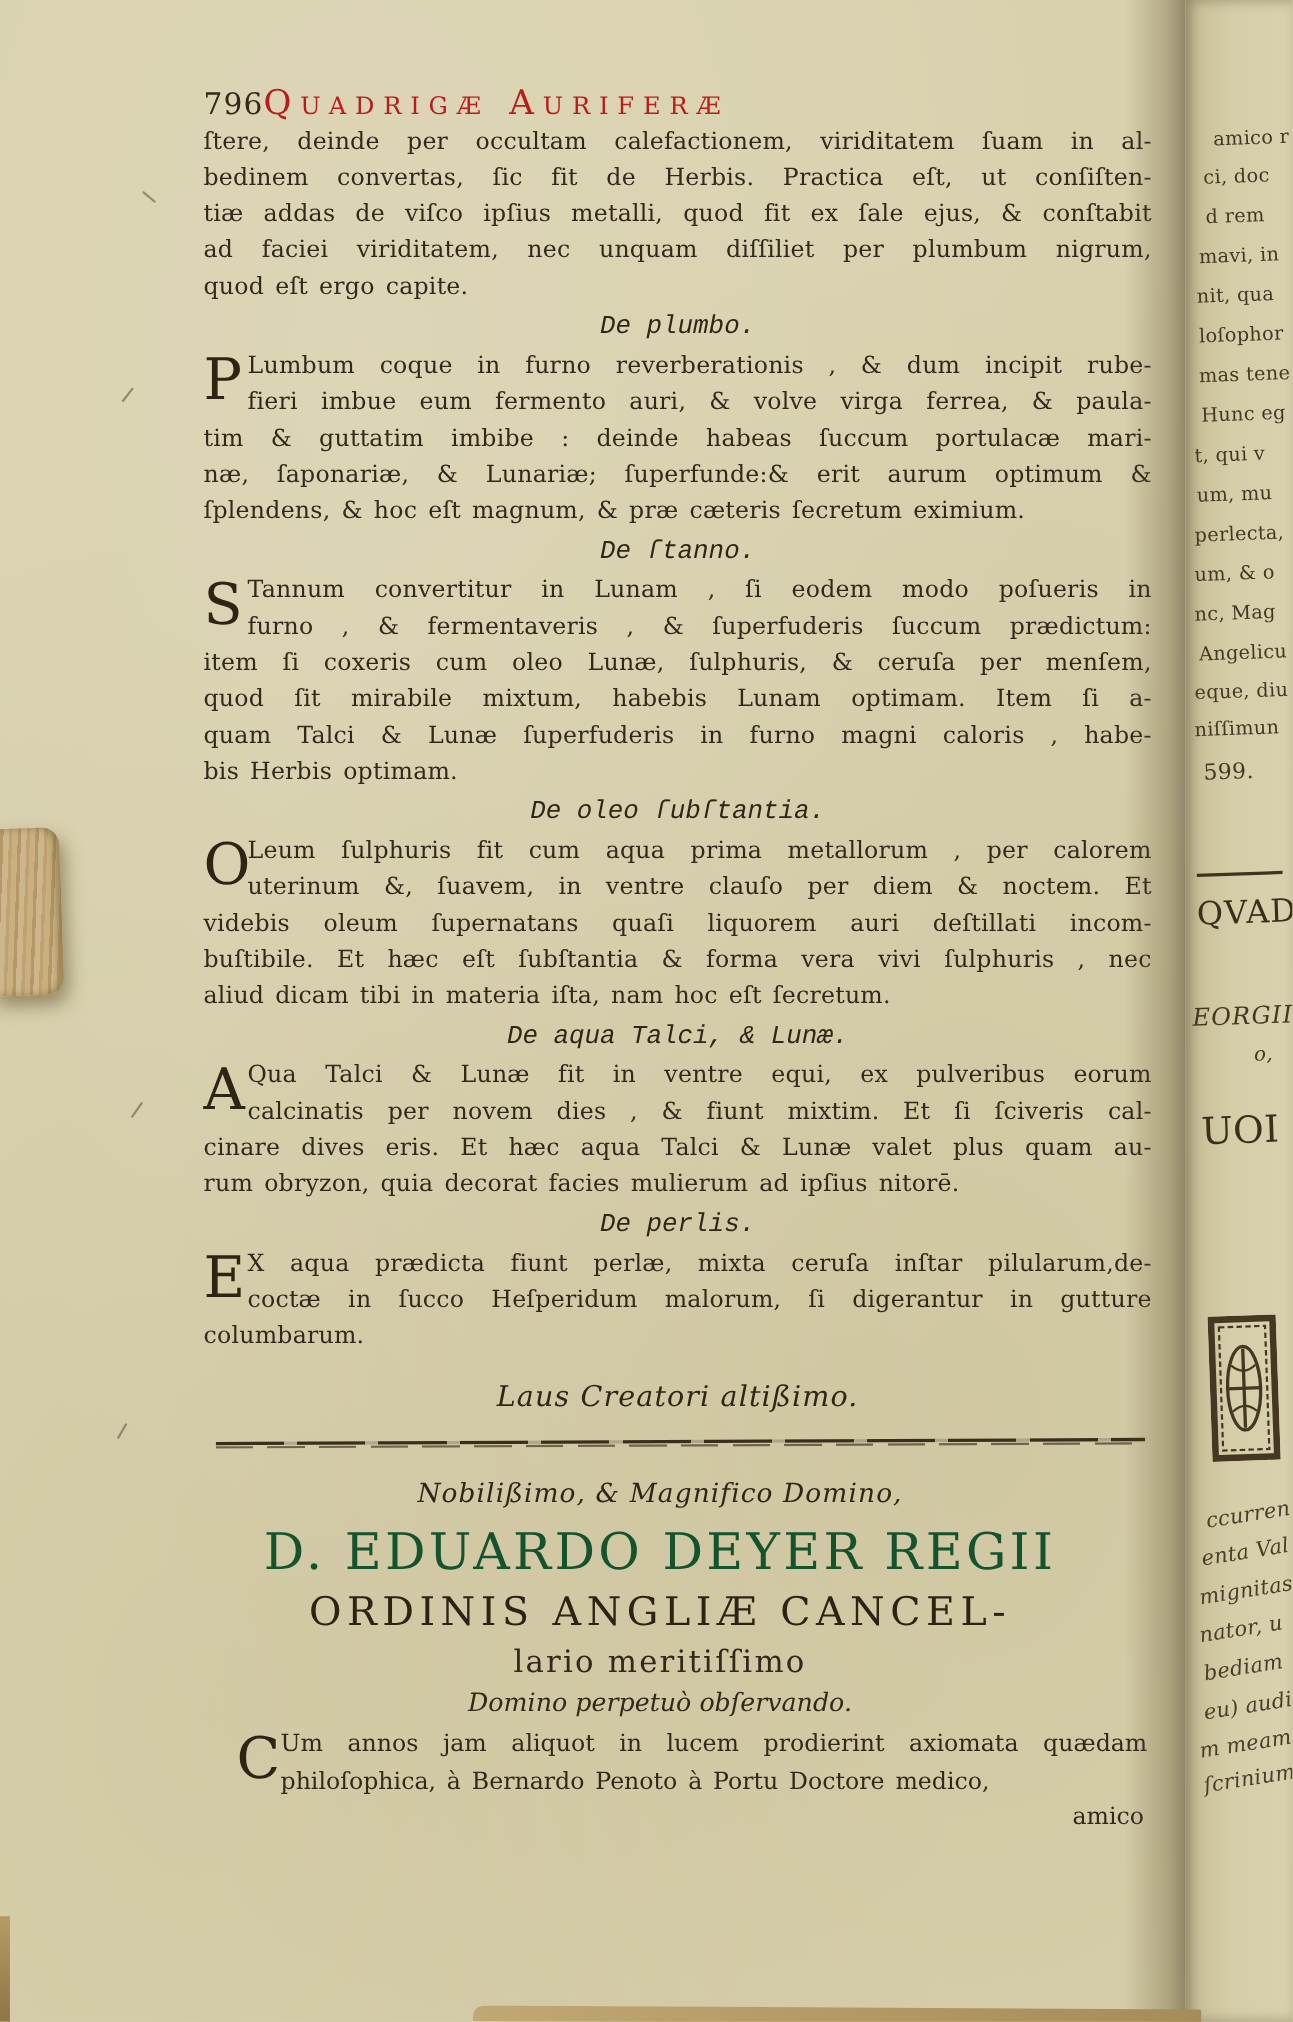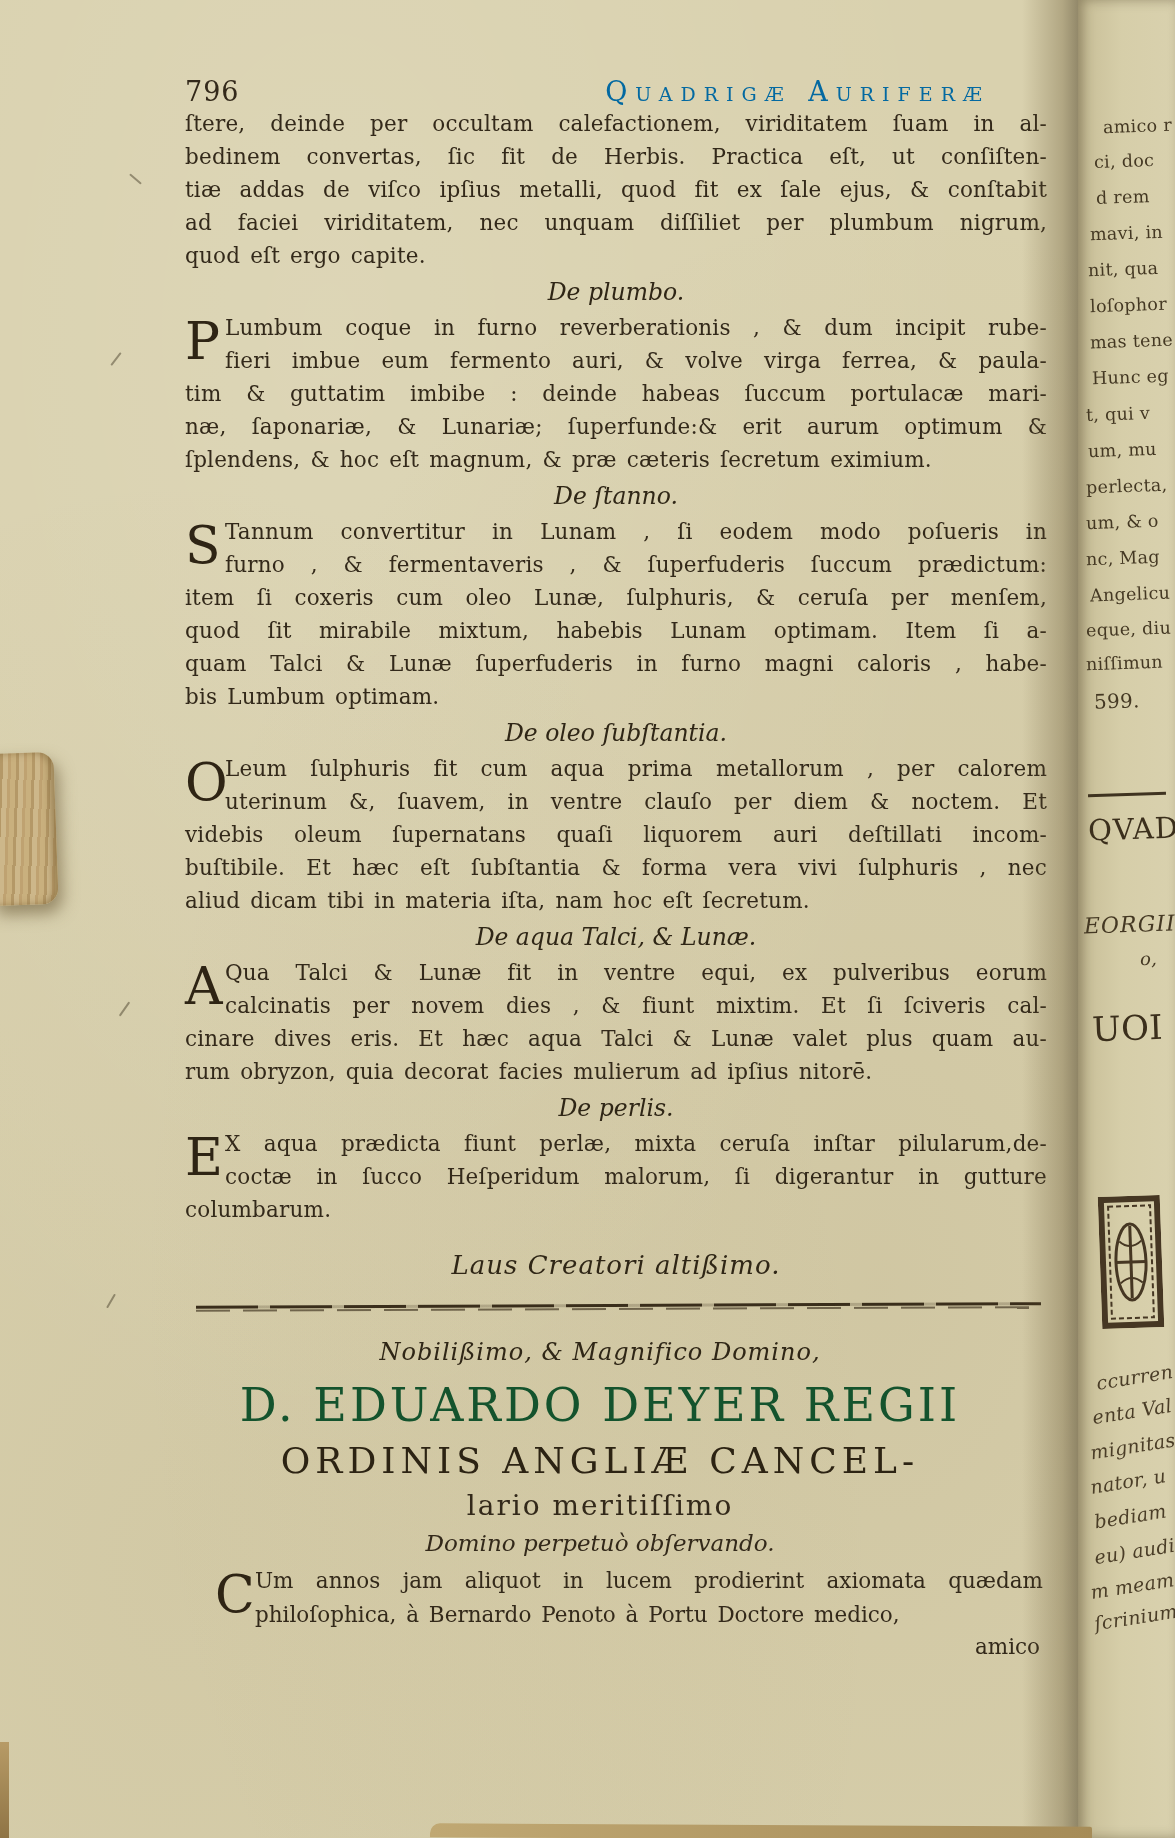--- a/index.html
+++ b/index.html
@@ -10,27 +10,27 @@
     background:
       radial-gradient(ellipse at 28% 18%, rgba(255,255,255,0.10), transparent 55%),
       radial-gradient(ellipse at 75% 70%, rgba(130,108,62,0.10), transparent 60%),
       radial-gradient(ellipse at 15% 85%, rgba(130,108,62,0.08), transparent 50%),
       #d9d1ae;
   }
   .page{position:absolute;inset:0;width:888px;}
   
   .running-head{display:flex;align-items:baseline;margin-left:185px;width:860px;padding-top:76px;}
   .pagenum{font-size:27px;letter-spacing:1px;}
-  .rtitle{flex:1;text-align:right;font-variant:small-caps;font-size:27px;letter-spacing:8px;padding-right:55px;color:#0369a1;}
+  .rtitle{flex:1;text-align:left;font-variant:small-caps;font-size:31px;letter-spacing:8px;padding-right:55px;color:#b91c1c;}
   
   .para{margin-left:185px;width:862px;font-size:21.5px;line-height:33px;word-spacing:3px;letter-spacing:0.2px;}
   .tline{text-align:justify;text-align-last:justify;}
   .tline.last{text-align-last:left;}
   .dropcap{float:left;font-size:52px;line-height:56px;height:64px;width:40px;margin-top:2px;color:#2e2414;}
-  .sec-head{margin:4px 0 2px 185px;width:862px;text-align:center;font-style:italic;font-size:23.5px;line-height:33px;color:#2f2616;}
+  .sec-head{margin:4px 0 2px 185px;width:862px;text-align:center;font-style:italic;font-size:23.5px;line-height:33px;color:#2f2616;font-family:Liberation Mono, monospace;}
   .colophon{margin:24px 0 0 185px;width:862px;text-align:center;font-style:italic;font-weight:500;font-size:26px;letter-spacing:1px;color:#2f2616;}
   
   .rule{margin:24px 0 0 196px;width:845px;height:6px;transform:rotate(-0.25deg);
     background:
       repeating-linear-gradient(to right,#3a2e1b 0 62px,rgba(58,46,27,.22) 62px 74px) top/100% 3px no-repeat,
       repeating-linear-gradient(to right,rgba(58,46,27,.65) 0 34px,transparent 34px 47px) bottom/100% 2px no-repeat;}
   
   .dedication{margin-left:150px;width:900px;text-align:center;}
   .salutation{margin-top:28px;font-style:italic;font-size:24px;letter-spacing:1px;color:#2f2616;}
   .ded-name{margin:12px 0 0;font-size:46px;font-weight:500;letter-spacing:3px;color:#14532d;}
@@ -97,21 +97,21 @@
         <div class="tline last">ſplendens, &amp; hoc eſt magnum, &amp; præ cæteris ſecretum eximium.</div>
       </div>
       <div class="sec-head">De ſtanno.</div>
       <div class="para">
         <span class="dropcap">S</span>
         <div class="tline">Tannum convertitur in Lunam , ſi eodem modo poſueris in</div>
         <div class="tline">furno , &amp; fermentaveris , &amp; ſuperfuderis ſuccum prædictum:</div>
         <div class="tline">item ſi coxeris cum oleo Lunæ, ſulphuris, &amp; ceruſa per menſem,</div>
         <div class="tline">quod ſit mirabile mixtum, habebis Lunam optimam.  Item ſi a-</div>
         <div class="tline">quam Talci &amp; Lunæ ſuperfuderis in furno magni caloris , habe-</div>
-        <div class="tline last">bis Lumbum optimam.</div>
+        <div class="tline last">bis Herbis optimam.</div>
       </div>
       <div class="sec-head">De oleo ſubſtantia.</div>
       <div class="para">
         <span class="dropcap">O</span>
         <div class="tline">Leum ſulphuris fit cum aqua prima metallorum , per calorem</div>
         <div class="tline">uterinum &amp;, ſuavem, in ventre clauſo per diem &amp;  noctem. Et</div>
         <div class="tline">videbis oleum ſupernatans quaſi liquorem auri deſtillati incom-</div>
         <div class="tline">buſtibile.  Et hæc eſt ſubſtantia &amp; forma vera vivi ſulphuris , nec</div>
         <div class="tline last">aliud dicam tibi in materia iſta, nam hoc eſt ſecretum.</div>
       </div>

